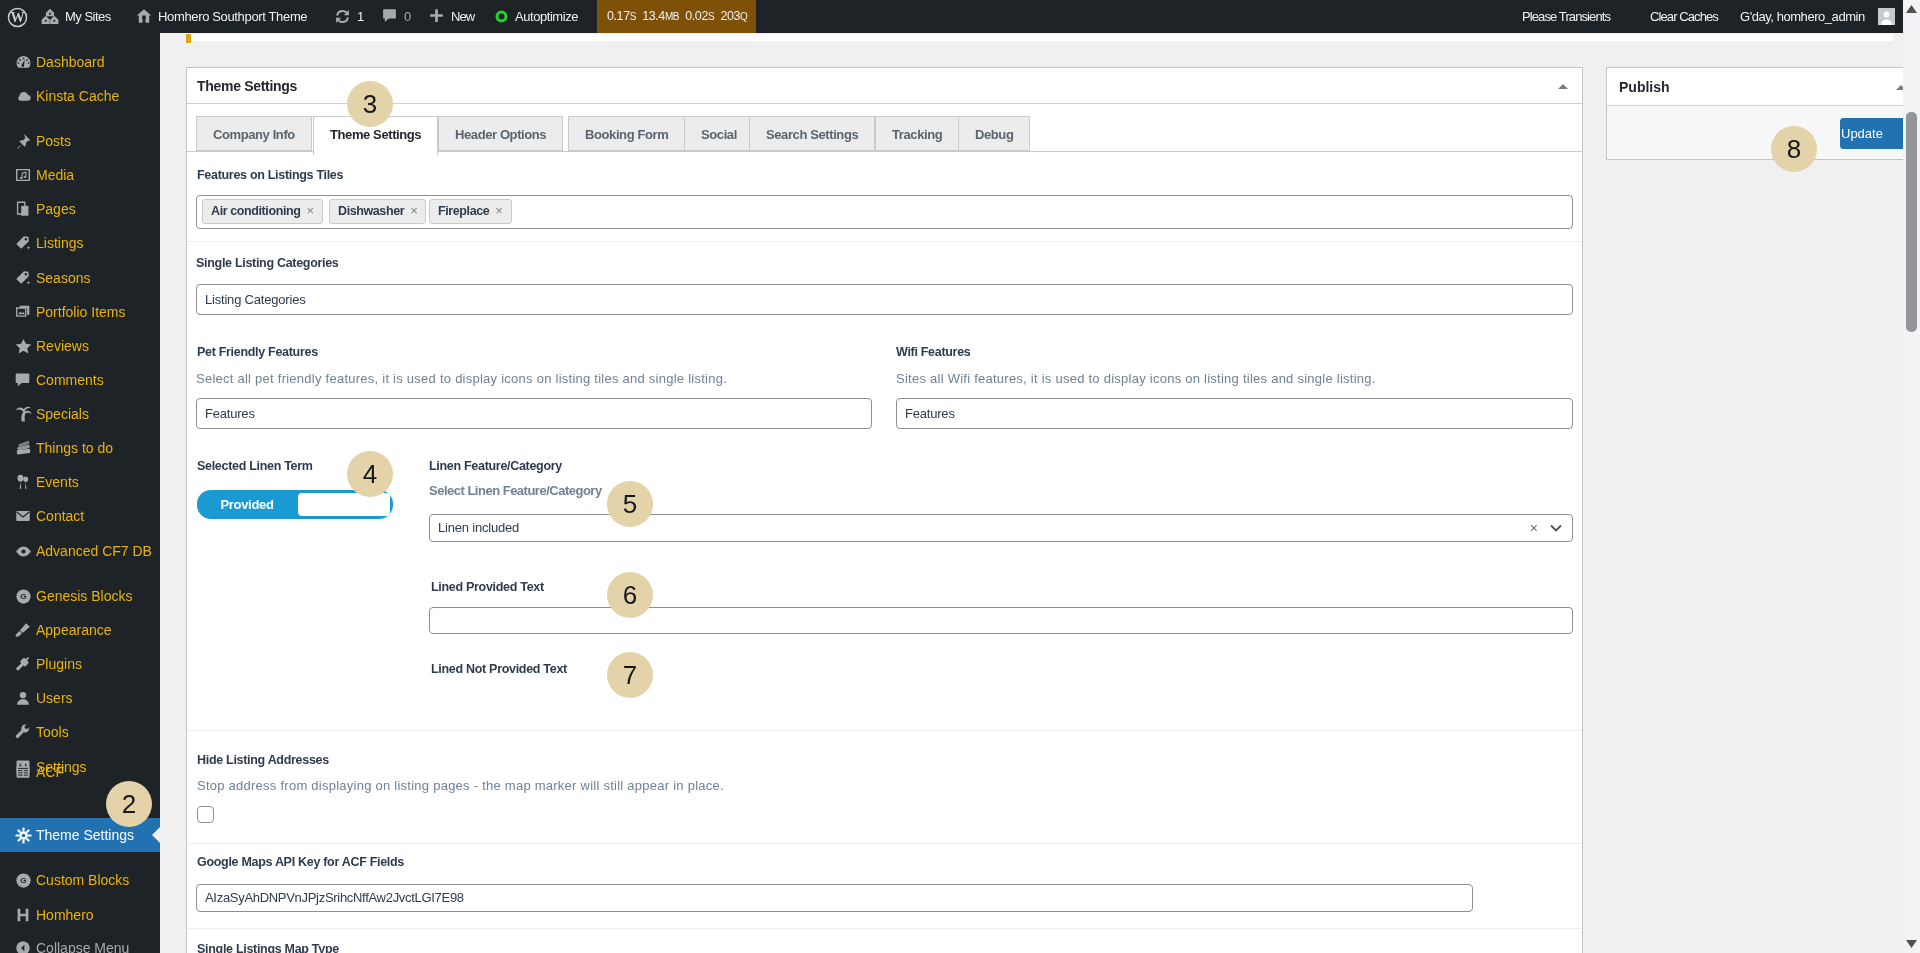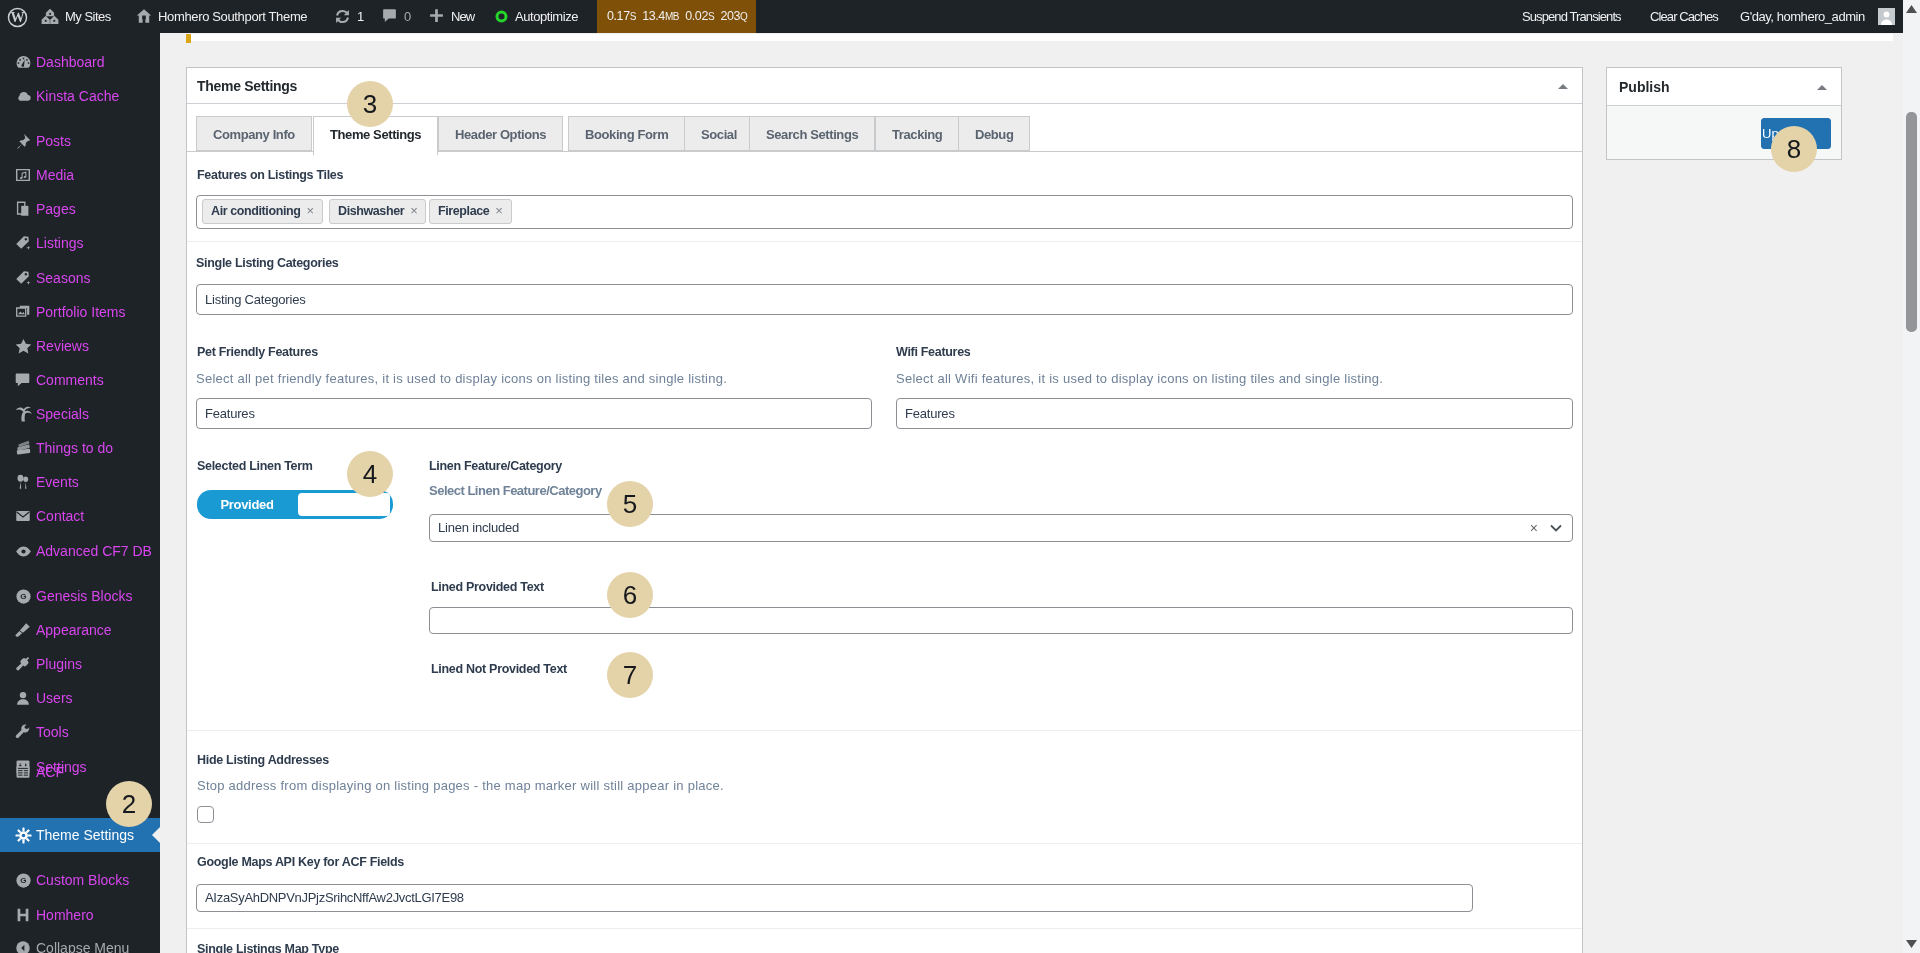--- a/index.html
+++ b/index.html
@@ -5,21 +5,21 @@
 *{margin:0;padding:0;box-sizing:border-box}
 html,body{width:1920px;height:953px;overflow:hidden}
 body{position:relative;font-family:"Liberation Sans",sans-serif;background:#f0f0f1;-webkit-font-smoothing:antialiased}
 
 #adminbar{position:absolute;left:0;top:0;width:1903px;height:33px;background:#1d2327;z-index:50}
 #adminbar .it{position:absolute;top:0;height:33px;line-height:33px;color:#f0f0f1;font-size:13px;letter-spacing:-0.9px;white-space:nowrap}
 #adminbar .dim{color:#a7aaad}
 #adminbar svg{position:absolute;top:7px}
 
 #sidebar{position:absolute;left:0;top:33px;width:160px;height:920px;background:#1d2327;z-index:40}
-.mi{position:absolute;left:0;width:160px;height:34px;color:#d946ef;font-size:14px}
+.mi{position:absolute;left:0;width:160px;height:34px;color:#eab308;font-size:14px}
 .mi svg{position:absolute;left:14px;top:8px}
 .mi .t{position:absolute;left:36px;top:0;line-height:34px;white-space:nowrap}
 .mi.active{background:#2271b1;color:#fff}
 .mi.active:after{content:"";position:absolute;right:0;top:50%;margin-top:-8px;border:8px solid transparent;border-right-color:#f0f0f1}
 
 #notice{position:absolute;left:186px;top:34px;width:1707px;height:7px;background:#fff;z-index:5}
 #noticeb{position:absolute;left:186px;top:34px;width:5px;height:9px;background:#dba617;z-index:6}
 #postbox{position:absolute;left:186px;top:67px;width:1397px;height:900px;background:#fff;border:1px solid #c3c4c7}
 #pbhead{position:absolute;left:0;top:0;width:100%;height:36px;border-bottom:1px solid #ccd0d4}
 #pbhead .title{position:absolute;left:10px;top:0;line-height:36px;font-size:14px;font-weight:700;color:#23282d;letter-spacing:-0.3px}
@@ -33,21 +33,21 @@
 .flabel{position:absolute;font-size:12.5px;font-weight:700;color:#2e3c4e;letter-spacing:-0.3px;white-space:nowrap}
 .fdesc{position:absolute;font-size:13px;color:#6f8298;letter-spacing:0.25px;white-space:nowrap}
 .inp{position:absolute;background:#fff;border:1px solid #8c8f94;border-radius:4px}
 .inp .txt{position:absolute;left:8px;top:0;font-size:13px;font-weight:400;color:#2e3c4e;letter-spacing:-0.2px;white-space:nowrap}
 .fborder{position:absolute;left:0;width:1395px;height:1px;background:#ededed}
 .tag{position:absolute;top:3px;height:25px;line-height:22px;background:#ececec;border:1px solid #c9cacc;border-radius:3px;font-size:12.5px;font-weight:700;color:#2e3c4e;letter-spacing:-0.4px;padding:0 8px}
 .tag .x{font-weight:400;color:#7c8288;margin-left:6px;font-size:13px}
 
 .num{position:absolute;width:46px;height:46px;border-radius:50%;background:#e4d2a8;color:#15181c;font-size:26px;text-align:center;line-height:46px;z-index:60}
 
-#publish{position:absolute;left:1606px;top:67px;width:236px;height:93px;background:#f6f7f7;border:1px solid #c3c4c7}
+#publish{position:absolute;left:1606px;top:67px;width:315px;height:93px;background:#f6f7f7;border:1px solid #c3c4c7}
 #publish .hd{position:absolute;left:0;top:0;width:100%;height:38px;background:#fff;border-bottom:1px solid #ccd0d4}
 #publish .hd .title{position:absolute;left:12px;line-height:38px;font-size:14px;font-weight:700;color:#23282d}
 #updatebtn{position:absolute;right:10px;top:50px;width:70px;height:31px;background:#2271b1;border:1px solid #2271b1;border-radius:3px;color:#fff;font-size:13px;font-weight:400;text-align:left;line-height:29px}
 
 #scroll{position:absolute;left:1903px;top:0;width:17px;height:953px;background:#f2f3f4;z-index:70}
 #thumb{position:absolute;left:3px;top:112px;width:11px;height:220px;background:#939598;border-radius:5px}
 </style>
 </head>
 <body>
 <div id="notice"></div>
@@ -82,21 +82,21 @@
 <svg style="left:428px" width="17" height="17" viewBox="0 0 20 20" fill="#a7aaad">
       <path d="M8.4 2.5h3.2v5.9h5.9v3.2h-5.9v5.9H8.4v-5.9H2.5V8.4h5.9z"></path>
     </svg>
 <span class="it" style="left:451px">New</span>
 <svg style="left:494px;top:9px" width="15" height="15" viewBox="0 0 20 20">
       <circle cx="10" cy="10" r="6" fill="none" stroke="#25d42a" stroke-width="4"></circle>
     </svg>
 <span class="it" style="left:515px;letter-spacing:-0.45px">Autoptimize</span>
 <div style="position:absolute;left:597px;top:0;width:159px;height:33px;background:#7f5008"></div>
 <span class="it" style="left:607px;z-index:2;letter-spacing:-0.4px;font-size:12.5px">0.17<small style="font-size:10px">S</small>&nbsp; 13.4<small style="font-size:10px">MB</small>&nbsp; 0.02<small style="font-size:10px">S</small>&nbsp; 203<small style="font-size:10px">Q</small></span>
-<span class="it" style="left:1522px">Suspend Transients</span>
+<span class="it" style="left:1522px">Please Transients</span>
 <span class="it" style="left:1650px">Clear Caches</span>
 <span class="it" style="left:1740px;letter-spacing:-0.45px">G'day, homhero_admin</span>
 <svg style="left:1878px;top:8px" width="17" height="17" viewBox="0 0 20 20">
       <rect width="20" height="20" fill="#c5cace"></rect>
       <circle cx="10" cy="7.5" r="3.4" fill="#fff"></circle>
       <path d="M3.5 20c0-4 2.9-6.5 6.5-6.5s6.5 2.5 6.5 6.5z" fill="#fff"></path>
     </svg>
 </div>
 <div id="sidebar">
 <div class="mi" style="top:12px">
@@ -325,21 +325,21 @@
 <span class="flabel" style="left:9px;top:188px">Single Listing Categories</span>
 <div class="inp" style="left:9px;top:216px;width:1377px;height:31px">
         <span class="txt" style="line-height:29px">Listing Categories</span>
       </div>
 <span class="flabel" style="left:10px;top:277px">Pet Friendly Features</span>
 <span class="fdesc" style="left:9px;top:303px">Select all pet friendly features, it is used to display icons on listing tiles and single listing.</span>
 <div class="inp" style="left:9px;top:330px;width:676px;height:31px">
         <span class="txt" style="line-height:29px">Features</span>
       </div>
 <span class="flabel" style="left:709px;top:277px">Wifi Features</span>
-<span class="fdesc" style="left:709px;top:303px">Select all Wifi features, it is used to display icons on listing tiles and single listing.</span>
+<span class="fdesc" style="left:709px;top:303px">Sites all Wifi features, it is used to display icons on listing tiles and single listing.</span>
 <div class="inp" style="left:709px;top:330px;width:677px;height:31px">
         <span class="txt" style="line-height:29px">Features</span>
       </div>
 <span class="flabel" style="left:10px;top:391px">Selected Linen Term</span>
 <div id="toggle" style="position:absolute;left:10px;top:422px;width:196px;height:29px;background:#1a9ad3;border-radius:14px">
 <span style="position:absolute;left:0;top:0;width:100px;text-align:center;line-height:29px;color:#fff;font-size:13px;font-weight:700;letter-spacing:-0.3px">Provided</span>
 <div style="position:absolute;right:3px;top:3px;width:92px;height:23px;background:#fff;border-radius:4px"></div>
 </div>
 <span class="flabel" style="left:242px;top:391px">Linen Feature/Category</span>
 <span class="fdesc" style="left:242px;top:415px;font-weight:700;letter-spacing:-0.5px">Select Linen Feature/Category</span>

